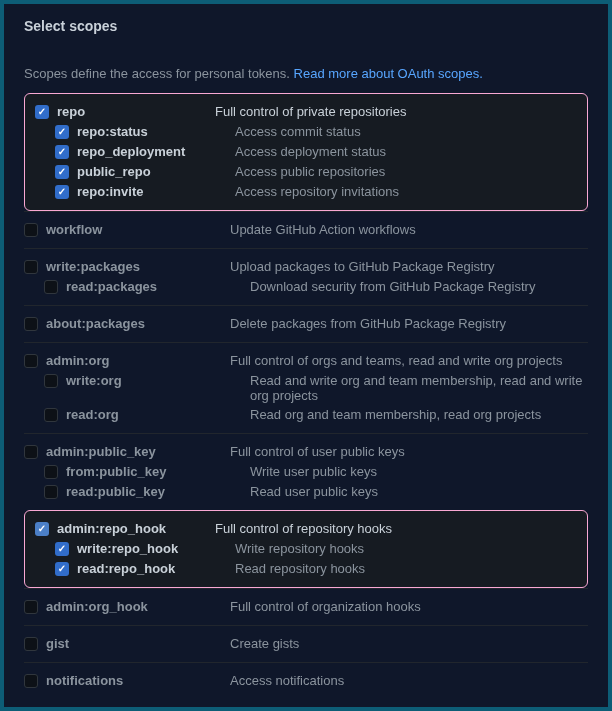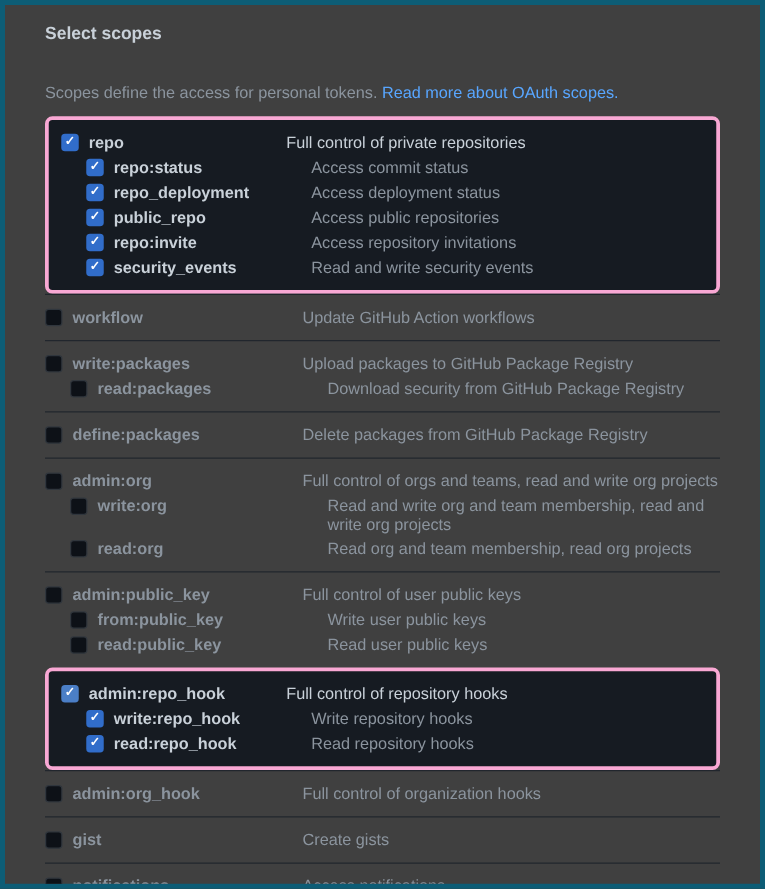--- a/index.html
+++ b/index.html
@@ -4,24 +4,24 @@
 <style>
   * { box-sizing: border-box; margin: 0; padding: 0; }
   body {
     background: #0d5d76;
     font-family: -apple-system, BlinkMacSystemFont, "Segoe UI", Helvetica, Arial, sans-serif;
     width: 612px;
     height: 711px;
     padding: 4px;
   }
   .panel {
-    background: #404040;
+    background: #0f172a;
     width: 100%;
     height: 100%;
-    padding: 14px 32px;
+    padding: 14px 20px;
     color: #c9d1d9;
     font-size: 13px;
     overflow: hidden;
   }
   .title {
     font-size: 14px;
     font-weight: 600;
     color: #c9d1d9;
     margin-bottom: 6px;
   }
@@ -31,21 +31,21 @@
     margin-bottom: 12px;
     margin-top: 32px;
   }
   .subtitle a { color: #58a6ff; text-decoration: none; }
   .scope-group {
     border-top: 1px solid #21262d;
     padding: 8px 0 8px 0;
   }
   .scope-group.highlighted {
     background: #161b22;
-    border: 3px solid #f9a8d4;
+    border: 1px solid #f9a8d4;
     border-radius: 6px;
     padding: 8px 10px;
     margin: 0 0;
   }
   .row {
     display: flex;
     align-items: flex-start;
     padding: 2px 0;
     min-height: 20px;
   }
@@ -132,27 +132,20 @@
           </div>
           <span class="desc">Access public repositories</span>
         </div>
         <div class="row sub">
           <div class="lede">
             <span class="cb checked"></span>
             <span class="name">repo:invite</span>
           </div>
           <span class="desc">Access repository invitations</span>
         </div>
-        <div class="row sub">
-          <div class="lede">
-            <span class="cb checked"></span>
-            <span class="name">security_events</span>
-          </div>
-          <span class="desc">Read and write security events</span>
-        </div>
       </div>
       <div class="scope-group">
         <div class="row">
           <div class="lede">
             <span class="cb unchecked"></span>
             <span class="name">workflow</span>
           </div>
           <span class="desc">Update GitHub Action workflows</span>
         </div>
       </div>
@@ -169,21 +162,21 @@
             <span class="cb unchecked"></span>
             <span class="name">read:packages</span>
           </div>
           <span class="desc">Download security from GitHub Package Registry</span>
         </div>
       </div>
       <div class="scope-group">
         <div class="row">
           <div class="lede">
             <span class="cb unchecked"></span>
-            <span class="name">define:packages</span>
+            <span class="name">about:packages</span>
           </div>
           <span class="desc">Delete packages from GitHub Package Registry</span>
         </div>
       </div>
       <div class="scope-group">
         <div class="row">
           <div class="lede">
             <span class="cb unchecked"></span>
             <span class="name">admin:org</span>
           </div>

